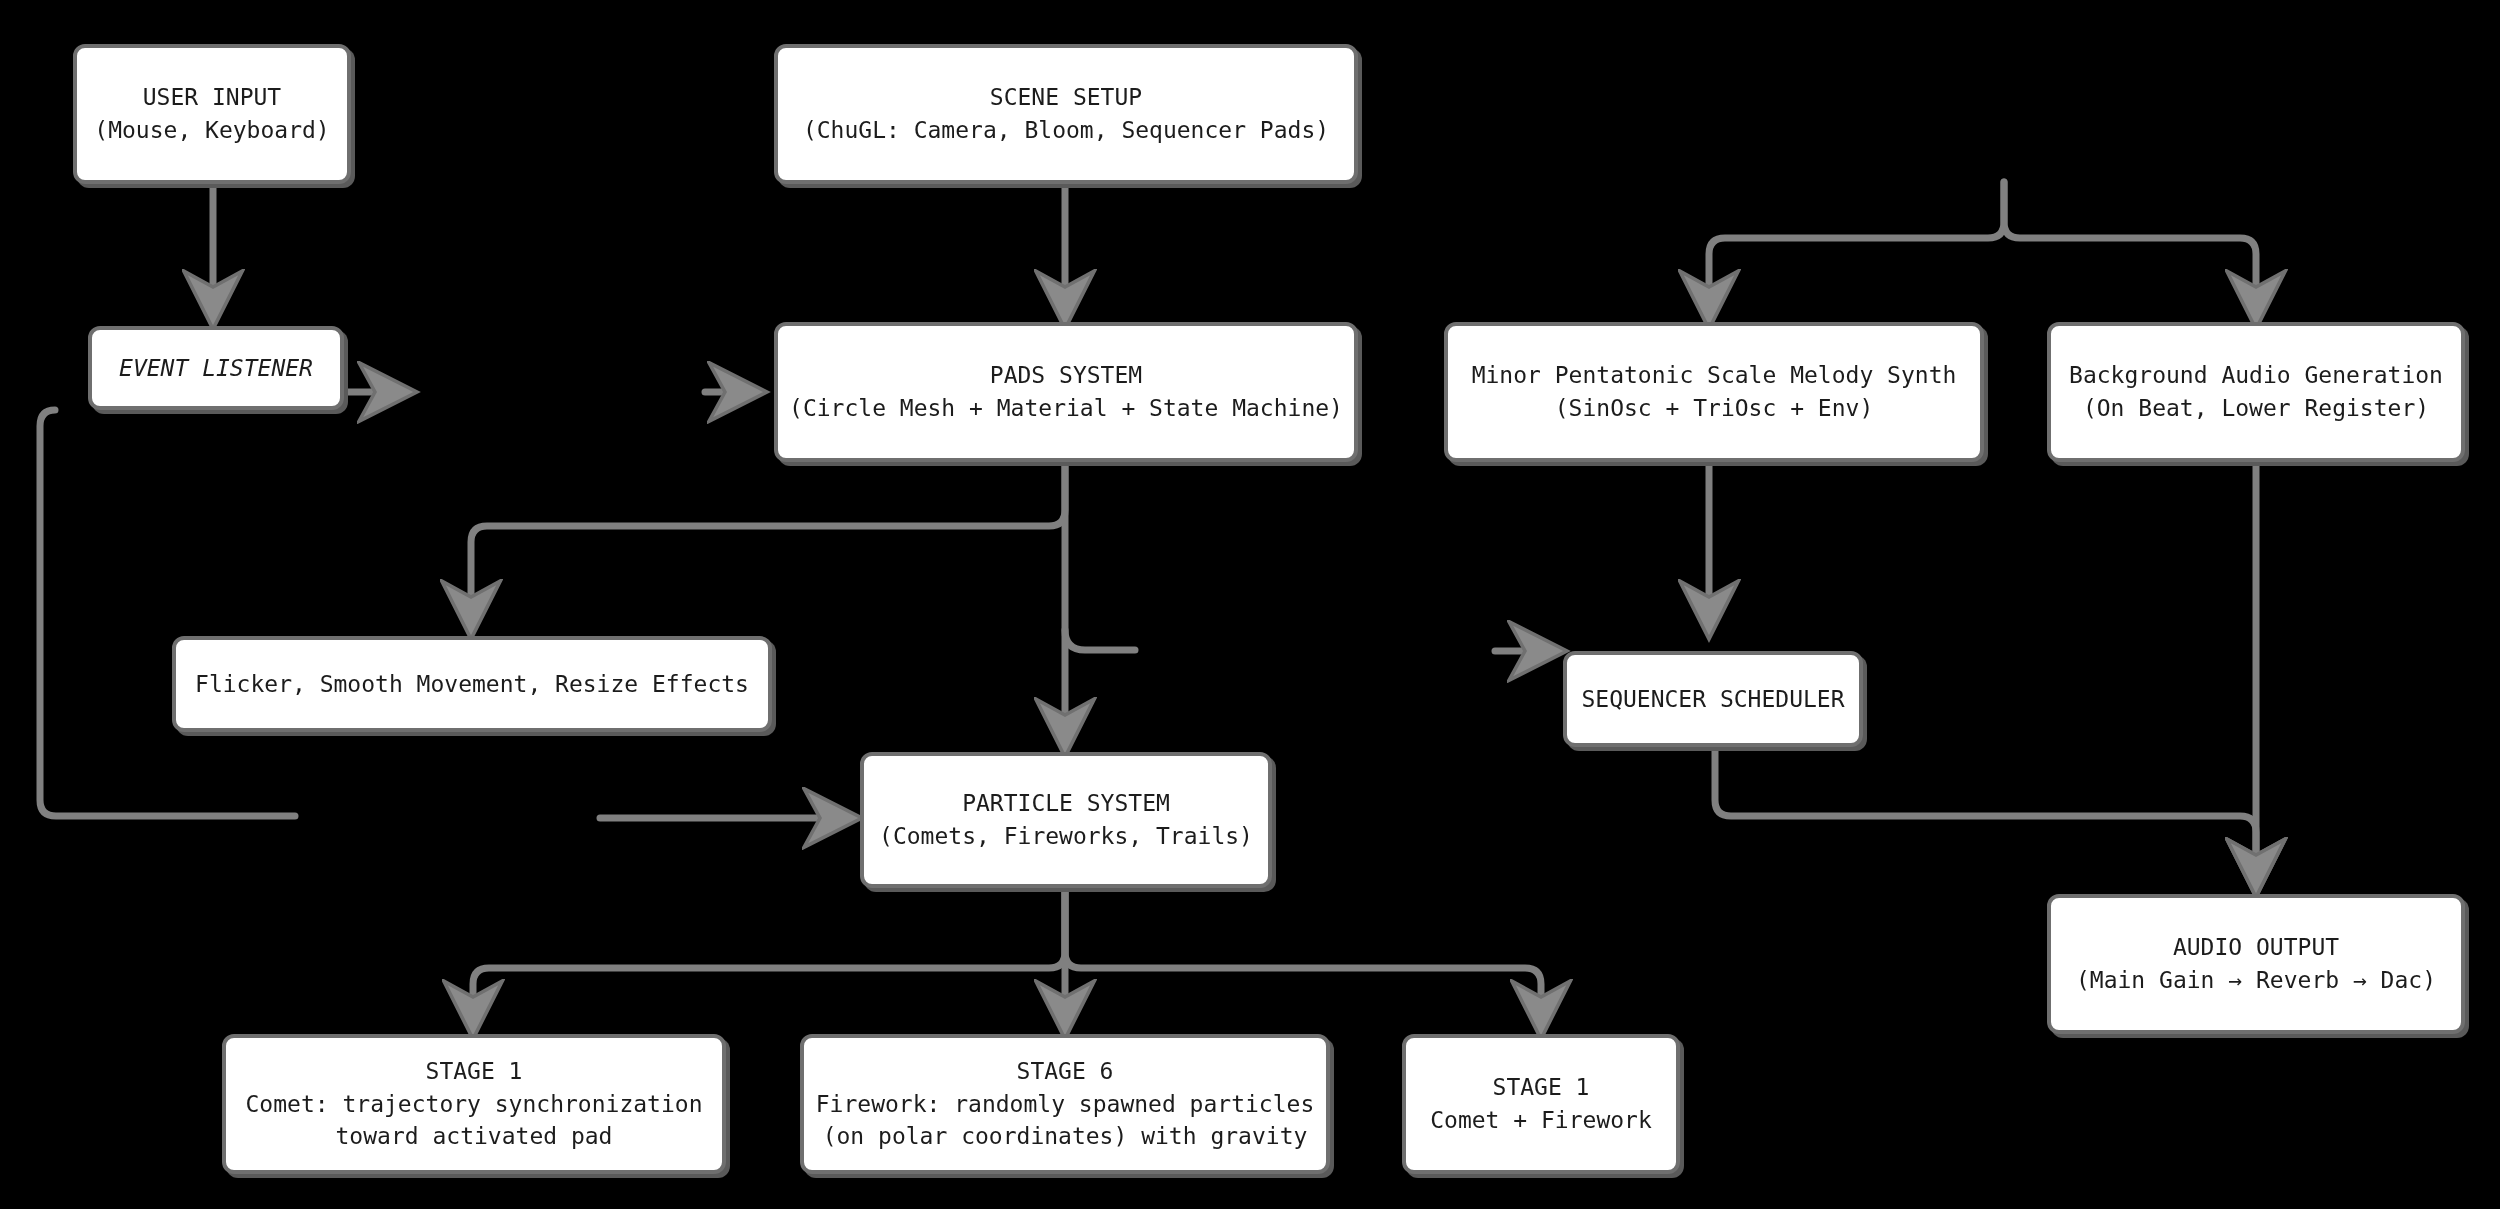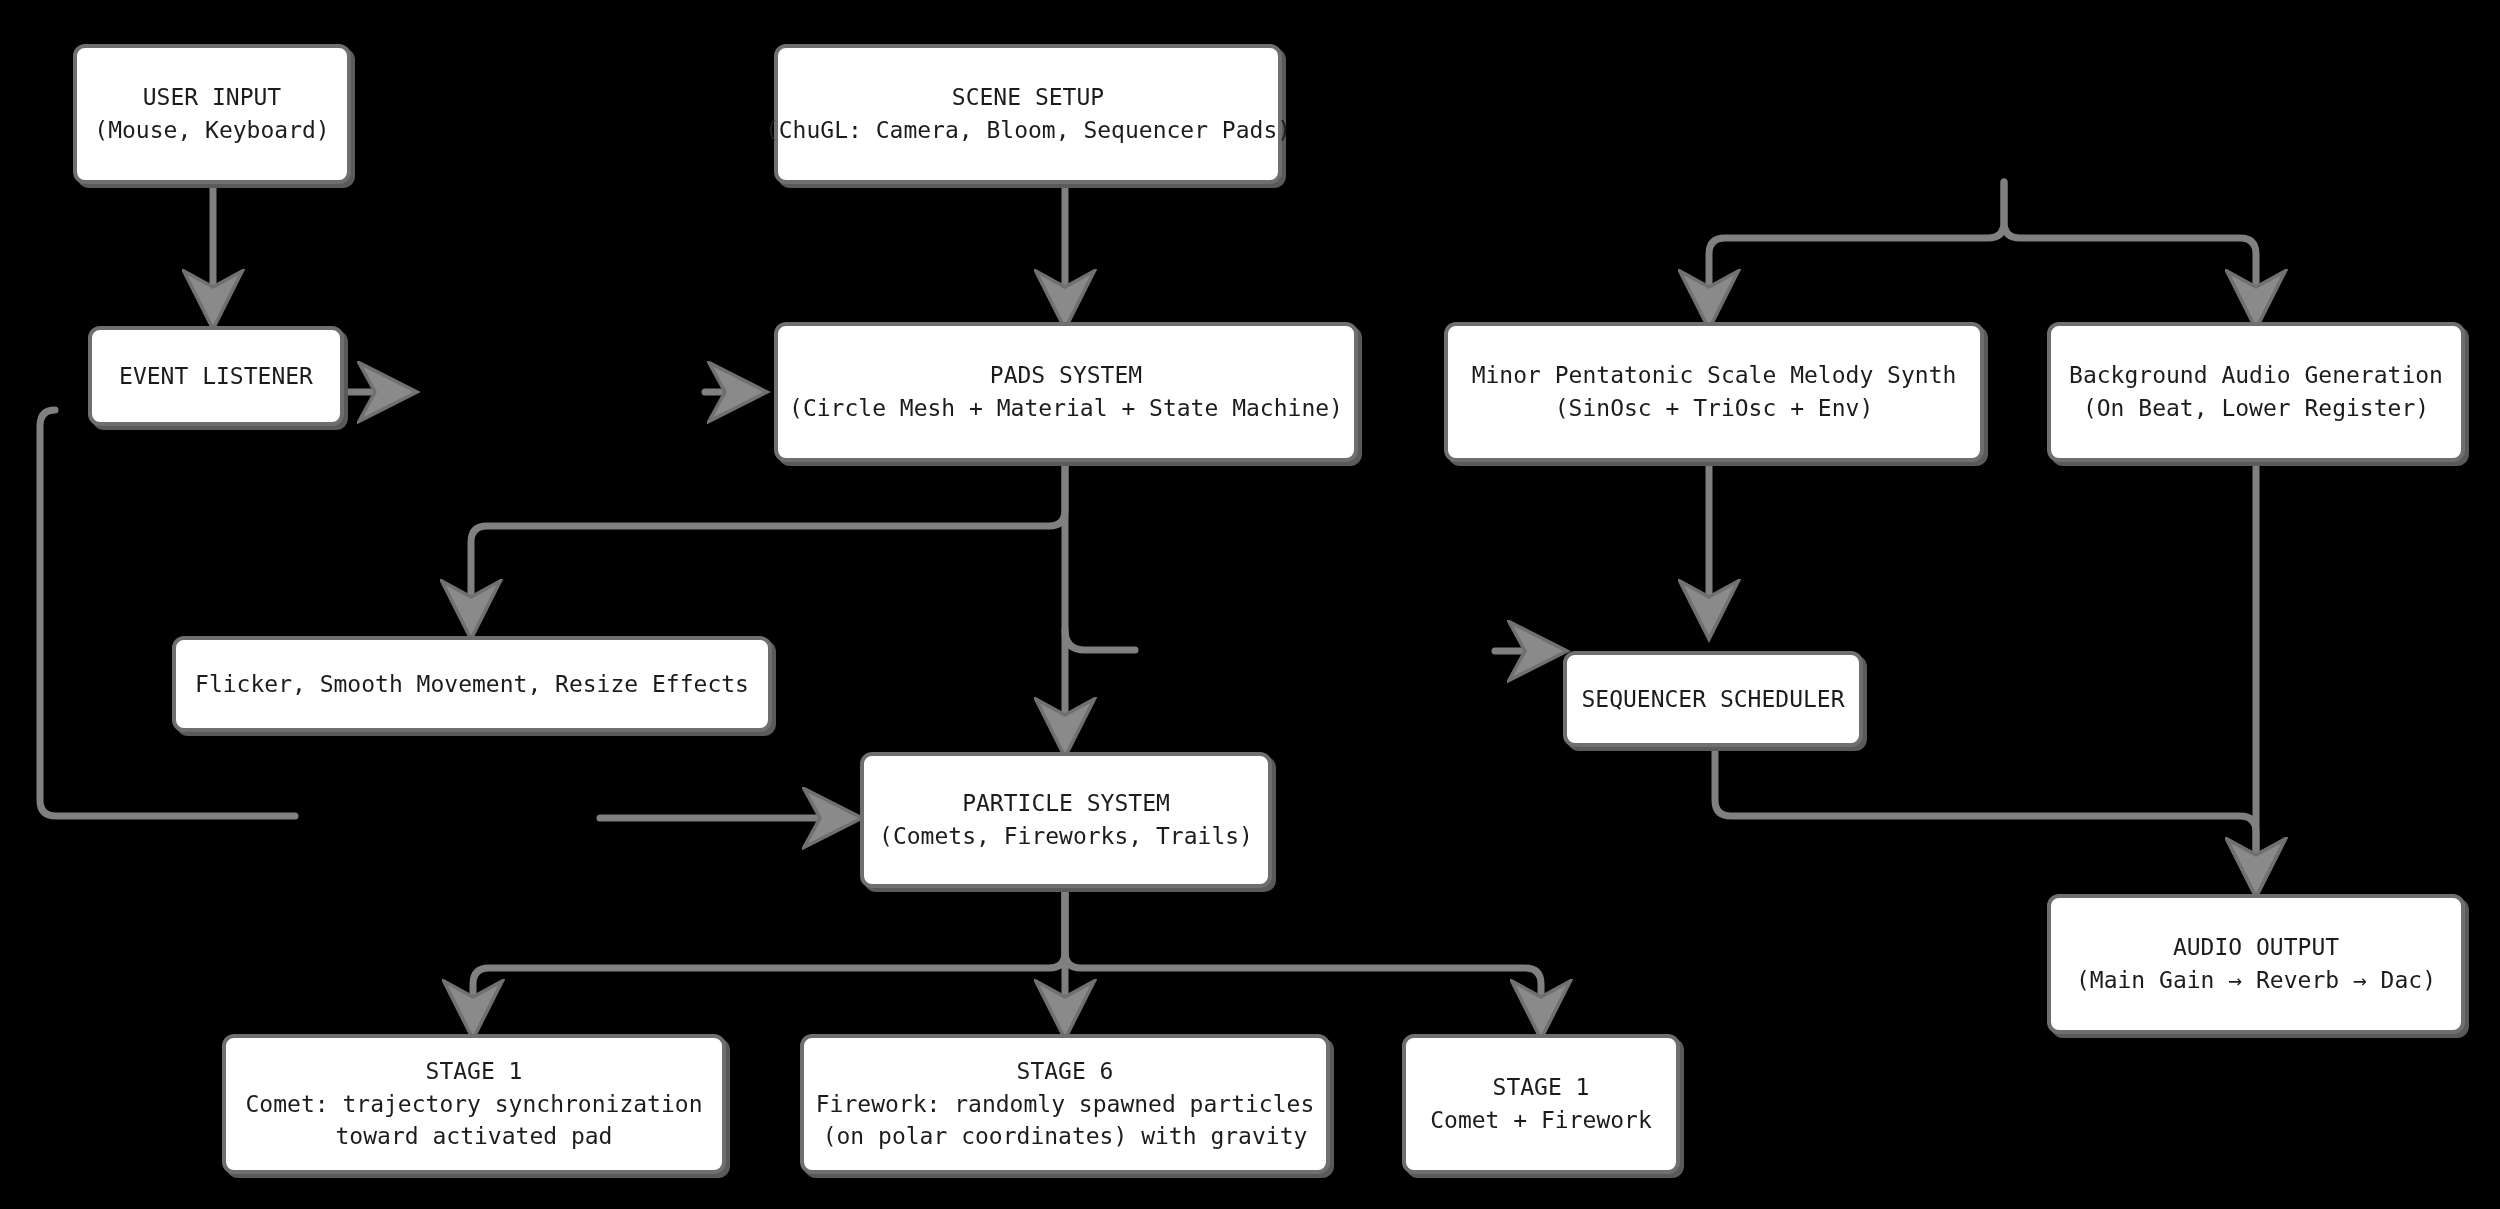--- a/index.html
+++ b/index.html
@@ -98,27 +98,27 @@
 
       <path d="M1065,888 L1065,952 Q1065,968 1081,968 L1525,968 Q1541,968 1541,984 L1541,1032"></path>
     </g>
   </svg>
 
   <div class="node" style="left:73px; top:44px; width:278px; height:140px;">
     <span class="line">USER INPUT</span>
     <span class="line">(Mouse, Keyboard)</span>
   </div>
 
-  <div class="node" style="left:774px; top:44px; width:508px; height:140px;">
+  <div class="node" style="left:774px; top:44px; width:584px; height:140px;">
     <span class="line">SCENE SETUP</span>
     <span class="line">(ChuGL: Camera, Bloom, Sequencer Pads)</span>
   </div>
 
 
-  <div class="node" style="left:88px; top:326px; width:256px; height:100px;">
+  <div class="node" style="left:88px; top:326px; width:256px; height:84px;font-style:italic;">
     <span class="line">EVENT LISTENER</span>
   </div>
 
   <div class="node" style="left:774px; top:322px; width:584px; height:140px;">
     <span class="line">PADS SYSTEM</span>
     <span class="line">(Circle Mesh + Material + State Machine)</span>
   </div>
 
   <div class="node" style="left:1444px; top:322px; width:540px; height:140px;">
     <span class="line">Minor Pentatonic Scale Melody Synth</span>

